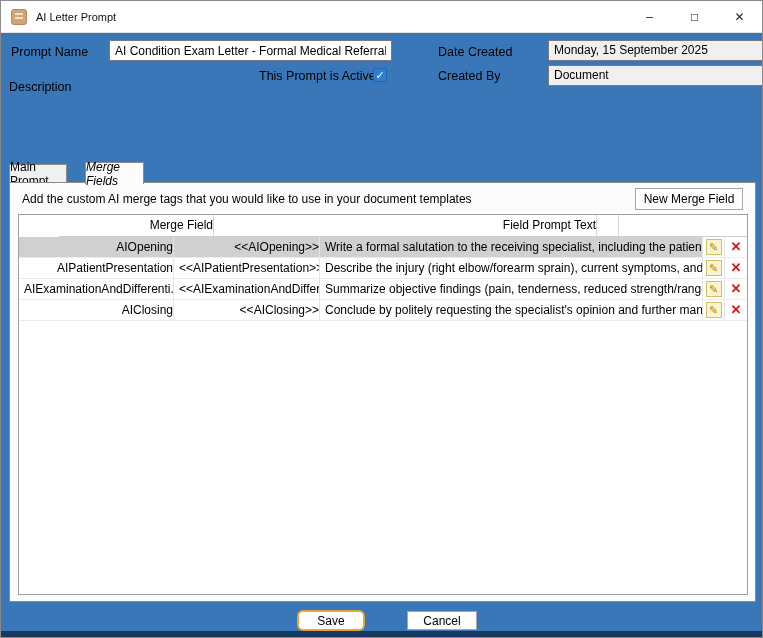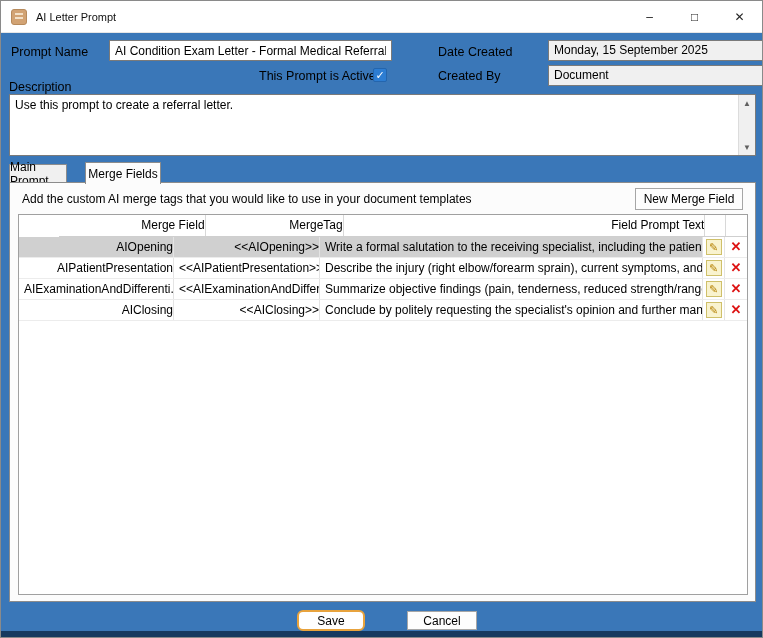--- a/index.html
+++ b/index.html
@@ -147,39 +147,31 @@
   <div class="lbl" style="left:437px; top:44px;">Date Created</div>
   <div class="field" style="left:523px; top:39px; width:231px; height:21px;">Monday, 15 September 2025</div>
 
   <div class="lbl" style="left:258px; top:68px;">This Prompt is Active?</div>
   <div class="checkbox" style="left:372px; top:67px;"><span>✓</span></div>
 
   <div class="lbl" style="left:437px; top:68px;">Created By</div>
   <div class="field" style="left:523px; top:64px; width:231px; height:21px;">Document</div>
 
   <div class="lbl" style="left:8px; top:79px;">Description</div>
-  <div class="descbox">
-    <div class="desc-text">Use this prompt to create a referral letter.</div>
-    <div class="vscroll">
-      <div class="scroll-arrow">▲</div>
-      <div class="scroll-arrow">▼</div>
-    </div>
-  </div>
 
   <div class="tab" style="left:8px; width:58px;">Main Prompt</div>
-  <div class="tab active" style="left:84px; width:76px;">Merge Fields</div>
+  <div class="tab active" style="left:84px; width:59px;font-style:italic;">Merge Fields</div>
 
   <div class="tabpanel">
     <div class="instruction">Add the custom AI merge tags that you would like to use in your document templates</div>
     <div class="btn new-merge-btn">New Merge Field</div>
 
     <div class="grid">
       <div class="grid-header">
         <div class="gh c-field">Merge Field</div>
-        <div class="gh c-tag">MergeTag</div>
         <div class="gh c-prompt">Field Prompt Text</div>
         <div class="gh c-edit"></div>
         <div class="gh c-del" style="border-right:none;"></div>
       </div>
       <div id="grid-rows">
           <div class="grid-row selected">
             <div class="cell c-field">AIOpening</div>
             <div class="cell c-tag">&lt;&lt;AIOpening&gt;&gt;</div>
             <div class="cell c-prompt">Write a formal salutation to the receiving specialist, including the patient's na...</div>
             <div class="cell c-edit">

